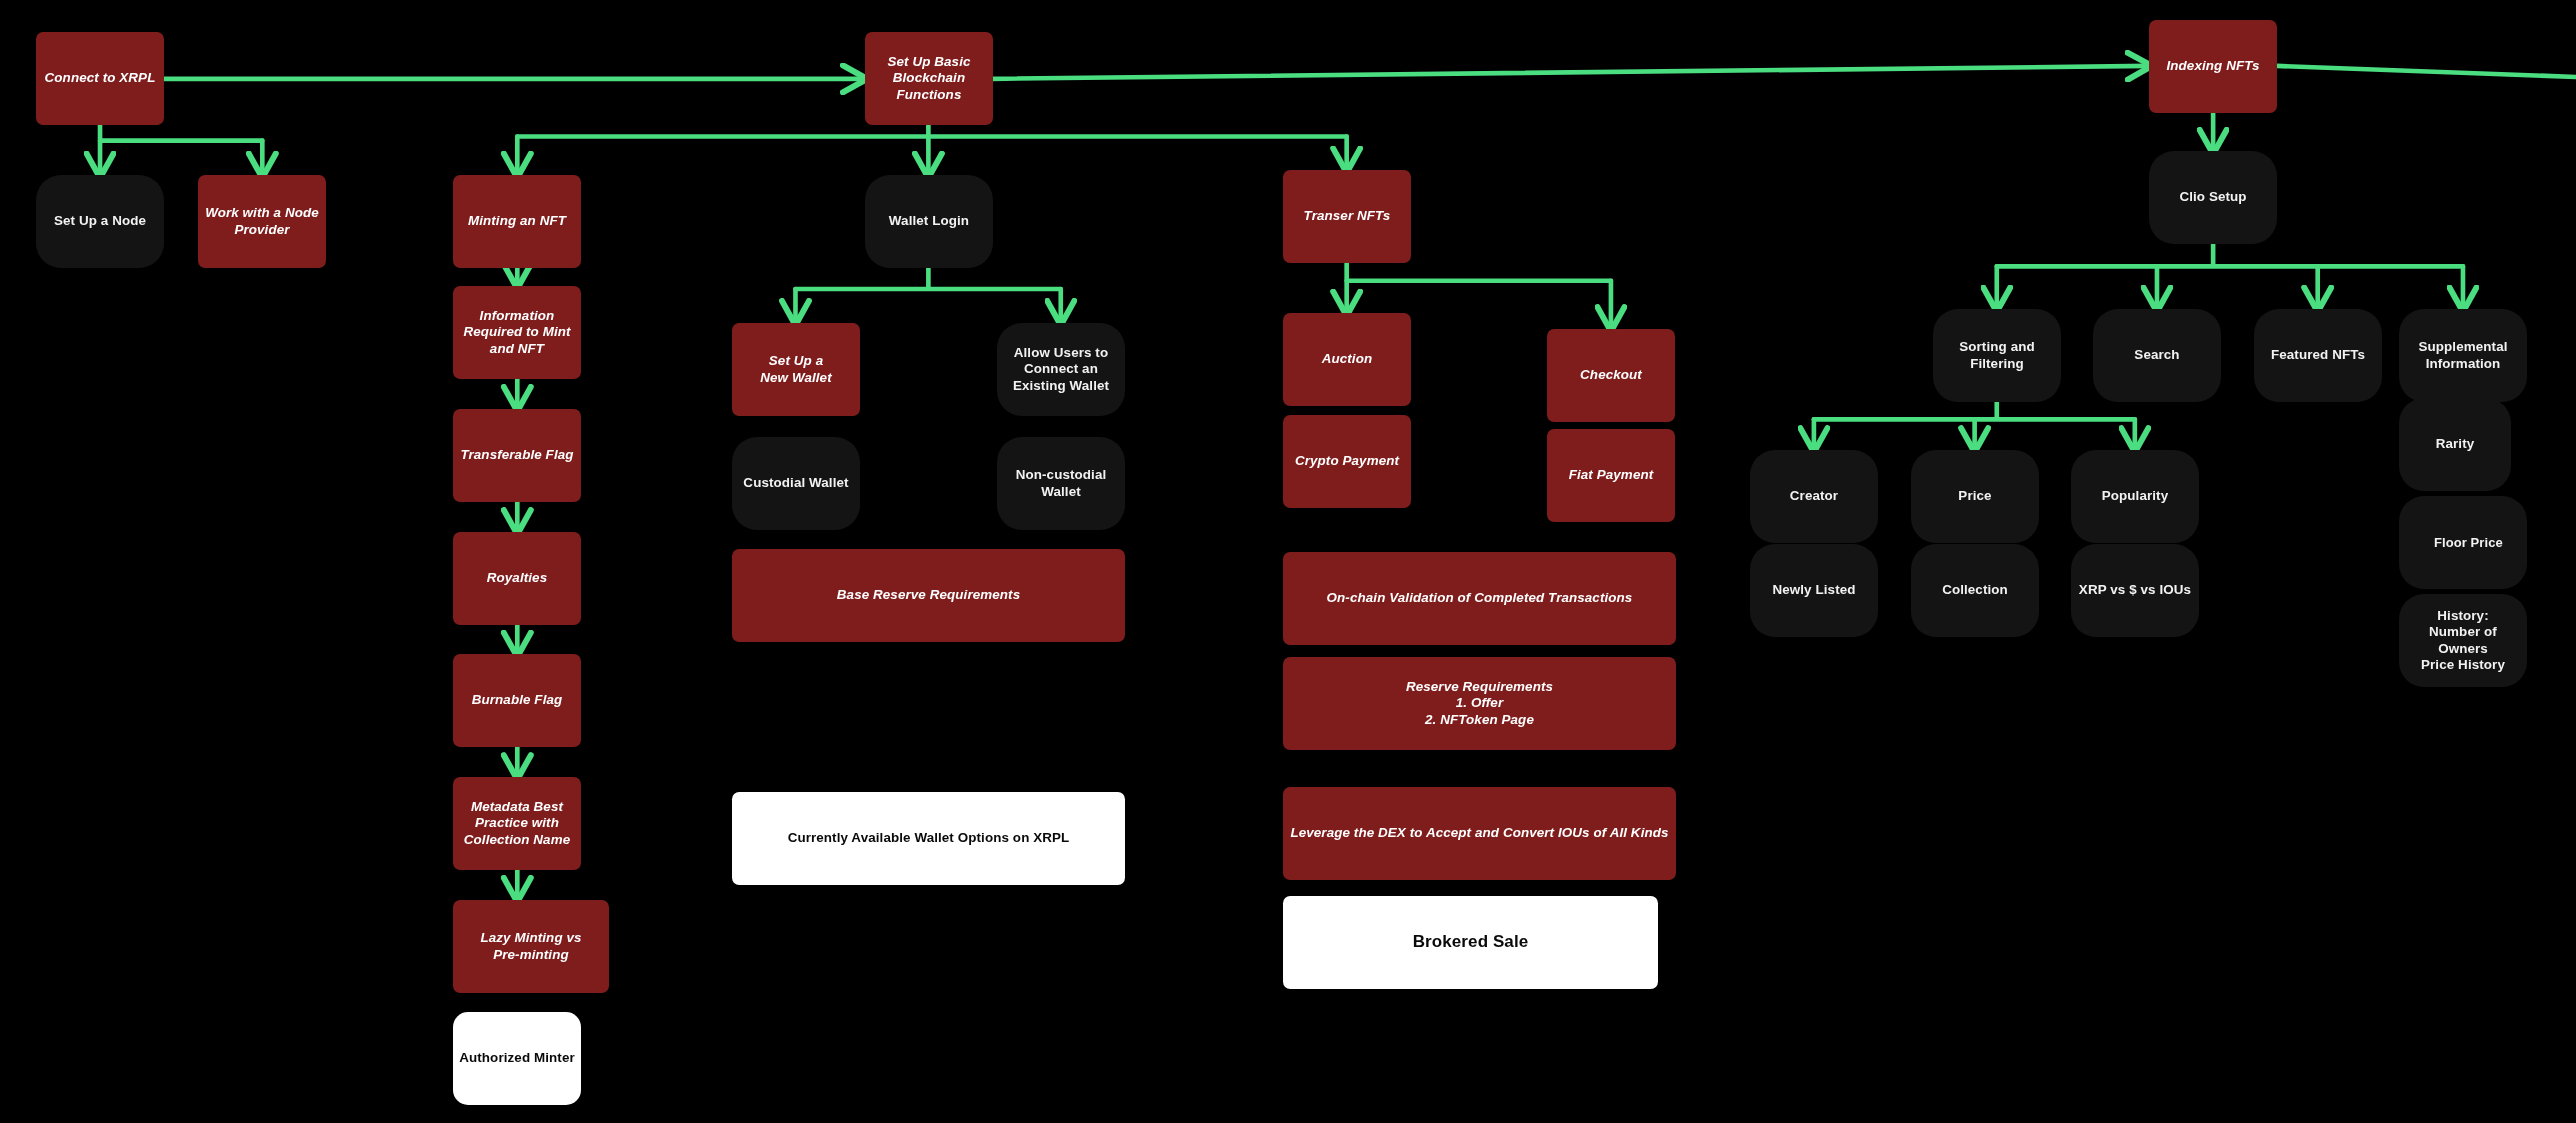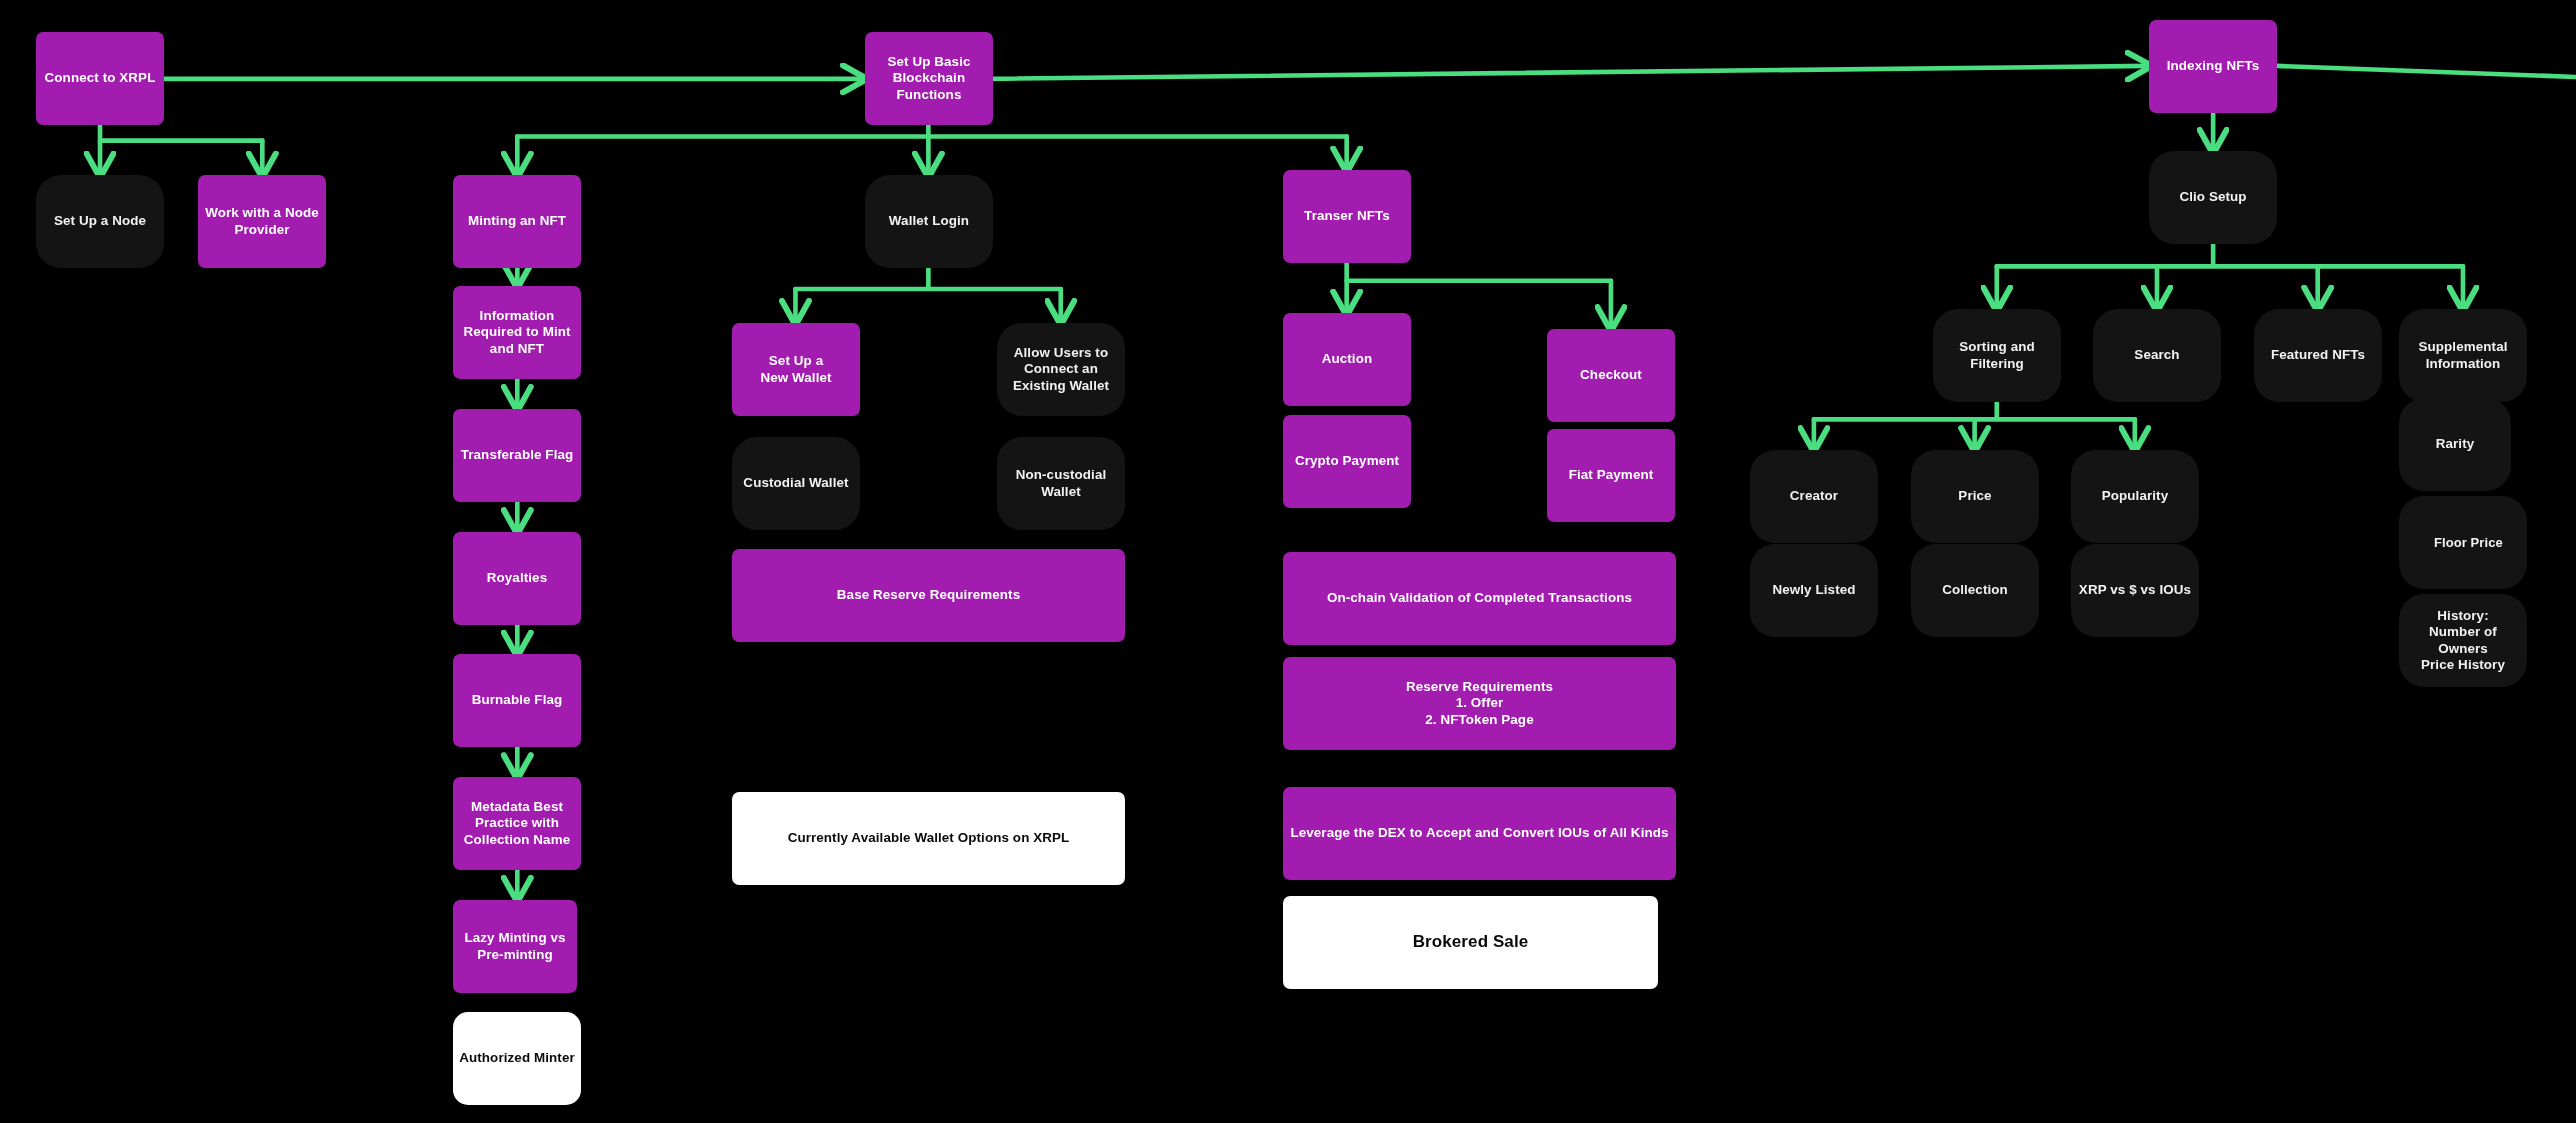--- a/index.html
+++ b/index.html
@@ -31,21 +31,21 @@
     align-items: center;
     justify-content: center;
     text-align: center;
     padding: 3.1px 5.2px;
     font-weight: 700;
     line-height: 1.22;
     letter-spacing: 0.1px;
     white-space: pre-line;
     z-index: 5;
   }
-  .node.purple { background: #a21caf; color: #ffffff; }
+  .node.purple { background: #7f1d1d; color: #ffffff; font-style: italic; }
   .node.dark   { background: #141414; color: #f2f2f2; border-radius: 25px; }
   .node.white  { background: #ffffff; color: #0a0a0a; }
 </style>
 </head>
 <body>
 
 <div id="stage">
 
   <svg id="edges" viewBox="0 0 5404 2180" width="2784" height="1123" xmlns="http://www.w3.org/2000/svg">
     <defs>
@@ -113,21 +113,21 @@
       <div class="node purple" style="left: 453px; top: 175px; width: 128px; height: 93px; font-size: 13.4px;">Minting an NFT</div>
       <div class="node purple" style="left: 453px; top: 286px; width: 128px; height: 93px; font-size: 13.4px;">Information
 Required to Mint
 and NFT</div>
       <div class="node purple" style="left: 453px; top: 409px; width: 128px; height: 93px; font-size: 13.4px;">Transferable Flag</div>
       <div class="node purple" style="left: 453px; top: 532px; width: 128px; height: 93px; font-size: 13.4px;">Royalties</div>
       <div class="node purple" style="left: 453px; top: 654px; width: 128px; height: 93px; font-size: 13.4px;">Burnable Flag</div>
       <div class="node purple" style="left: 453px; top: 777px; width: 128px; height: 93px; font-size: 13.4px;">Metadata Best
 Practice with
 Collection Name</div>
-      <div class="node purple" style="left: 453px; top: 900px; width: 124px; height: 93px; font-size: 13.4px;">Lazy Minting vs
+      <div class="node purple" style="left: 453px; top: 900px; width: 156px; height: 93px; font-size: 13.4px;">Lazy Minting vs
 Pre-minting</div>
       <div class="node white" style="left: 453px; top: 1012px; width: 128px; height: 93px; font-size: 13.4px; border-radius: 15px;">Authorized Minter</div>
       <div class="node dark" style="left: 865px; top: 175px; width: 128px; height: 93px; font-size: 13.4px;">Wallet Login</div>
       <div class="node purple" style="left: 732px; top: 323px; width: 128px; height: 93px; font-size: 13.4px;">Set Up a
 New Wallet</div>
       <div class="node dark" style="left: 997px; top: 323px; width: 128px; height: 93px; font-size: 13.4px;">Allow Users to
 Connect an
 Existing Wallet</div>
       <div class="node dark" style="left: 732px; top: 437px; width: 128px; height: 93px; font-size: 13.4px;">Custodial Wallet</div>
       <div class="node dark" style="left: 997px; top: 437px; width: 128px; height: 93px; font-size: 13.4px;">Non-custodial

